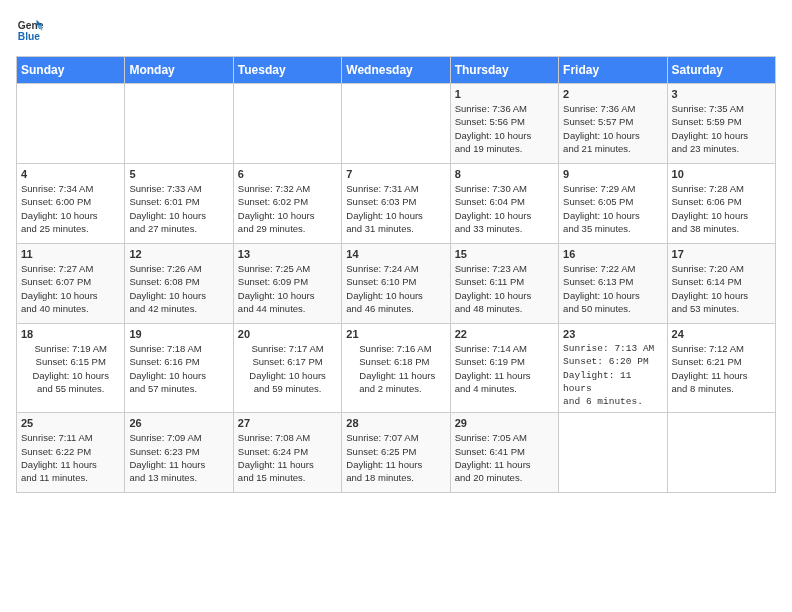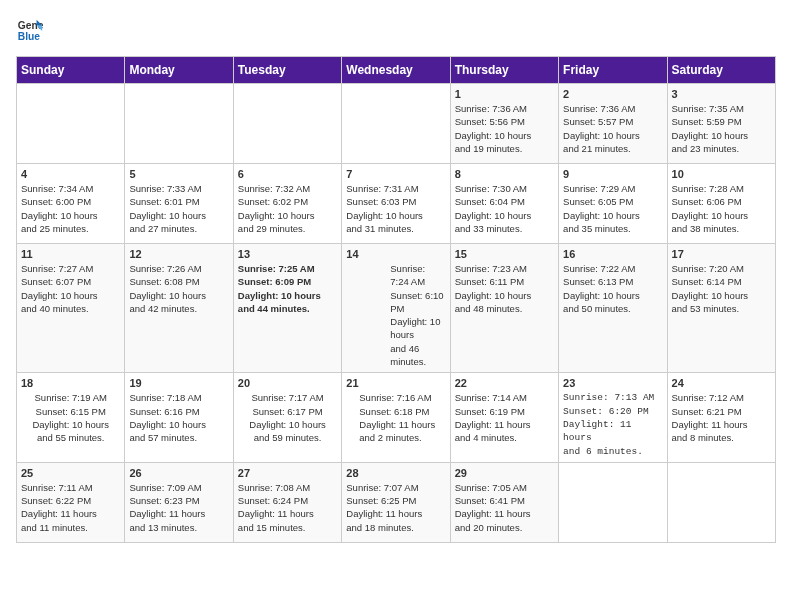--- a/index.html
+++ b/index.html
@@ -36,21 +36,21 @@
     .calendar-subtitle {
       font-size: 16px;
       color: #555;
     }
     table {
       width: 100%;
       border-collapse: collapse;
       table-layout: fixed;
     }
     thead tr th {
-      background-color: #4c1d95;
+      background-color: #3b82f6;
       color: #fff;
       font-size: 12px;
       font-weight: bold;
       padding: 6px 4px;
       text-align: left;
       border: 1px solid #ccc;
     }
     tbody tr td {
       vertical-align: top;
       border: 1px solid #ccc;
@@ -201,28 +201,28 @@
         </td>
         <td>
           <span class="day-num">12</span>
           <div class="day-info" style="white-space: pre-line;">Sunrise: 7:26 AM
 Sunset: 6:08 PM
 Daylight: 10 hours
 and 42 minutes.</div>
         </td>
         <td>
           <span class="day-num">13</span>
-          <div class="day-info" style="white-space: pre-line; font-weight: bold;">Sunrise: 7:25 AM
+          <div class="day-info" style="white-space: pre-line;">Sunrise: 7:25 AM
 Sunset: 6:09 PM
 Daylight: 10 hours
 and 44 minutes.</div>
         </td>
         <td>
           <span class="day-num">14</span>
-          <div class="day-info" style="white-space: pre-line; margin-left: 44px;">Sunrise: 7:24 AM
+          <div class="day-info" style="white-space: pre-line;">Sunrise: 7:24 AM
 Sunset: 6:10 PM
 Daylight: 10 hours
 and 46 minutes.</div>
         </td>
         <td>
           <span class="day-num">15</span>
           <div class="day-info" style="white-space: pre-line;">Sunrise: 7:23 AM
 Sunset: 6:11 PM
 Daylight: 10 hours
 and 48 minutes.</div>

